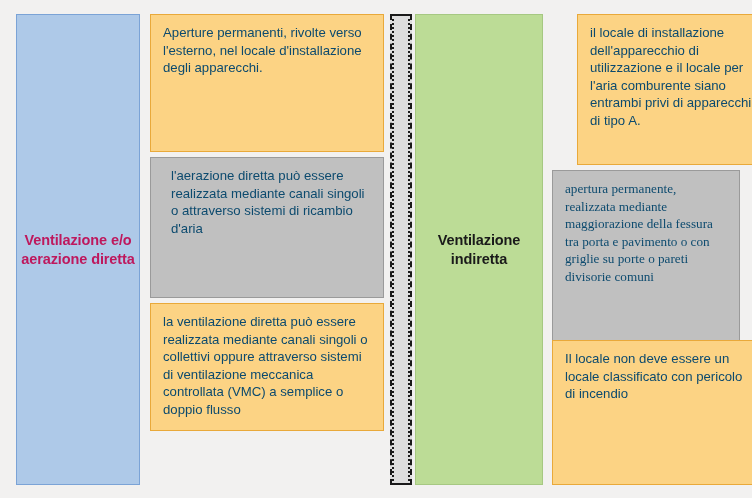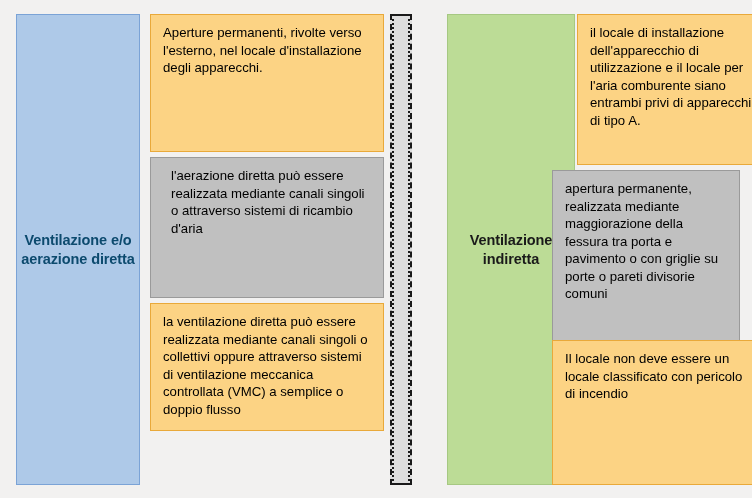--- a/index.html
+++ b/index.html
@@ -34,38 +34,37 @@
     height: 471px;
     background: #aec9e8;
     border: 1px solid #7ba3d6;
     display: flex;
     align-items: center;
     justify-content: center;
   }
   .cat-blue .cat-label {
     font-size: 14.5px;
     font-weight: bold;
-    color: #0c4a6e;
+    color: #be185d;
     text-align: center;
     line-height: 1.28;
     letter-spacing: -0.1px;
   }
 
   
   .cat-green {
     left: 415px;
     top: 14px;
     width: 128px;
     height: 471px;
     background: #bcdc96;
     border: 1px solid #a6c882;
     display: flex;
     align-items: center;
     justify-content: center;
-    margin-left: 32px;
   }
   .cat-green .cat-label {
     font-size: 14.5px;
     font-weight: bold;
     color: #1a1a1a;
     text-align: center;
     line-height: 1.28;
     letter-spacing: -0.1px;
   }
 
@@ -89,39 +88,39 @@
     border-left: 2px dotted #1a1a1a;
   }
   .divider .dashdot.l { left: 0px; }
   .divider .dashdot.r { right: 0px; }
 
   
   .card {
     padding: 9px 11px 9px 12px;
     font-size: 13.2px;
     line-height: 1.33;
-    color: #000000;
+    color: #0c4a6e;
   }
   .card-orange {
     background: #fcd384;
     border: 1px solid #e9a93a;
   }
   .card-grey {
     background: #c0c0c0;
     border: 1px solid #9a9a9a;
   }
 
   
   .c-a1 { left: 150px; top: 14px;  width: 234px; height: 138px; }
   .c-a2 { left: 150px; top: 157px; width: 234px; height: 141px; padding-left: 20px; }
   .c-a3 { left: 150px; top: 303px; width: 234px; height: 128px; }
 
   
   .c-b1 { left: 552px; top: 14px;  width: 188px; height: 151px; margin-left: 25px; }
-  .c-b2 { left: 552px; top: 170px; width: 188px; height: 201px; }
+  .c-b2 { left: 552px; top: 170px; width: 188px; height: 201px; font-family: Liberation Serif, serif; }
   .c-b3 { left: 552px; top: 340px; width: 212px; height: 145px; }
 </style>
 </head>
 <body>
 
 <div id="diagram">
 
   <div class="box cat-blue">
     <div class="cat-label">Ventilazione e/o aerazione diretta</div>
   </div>

